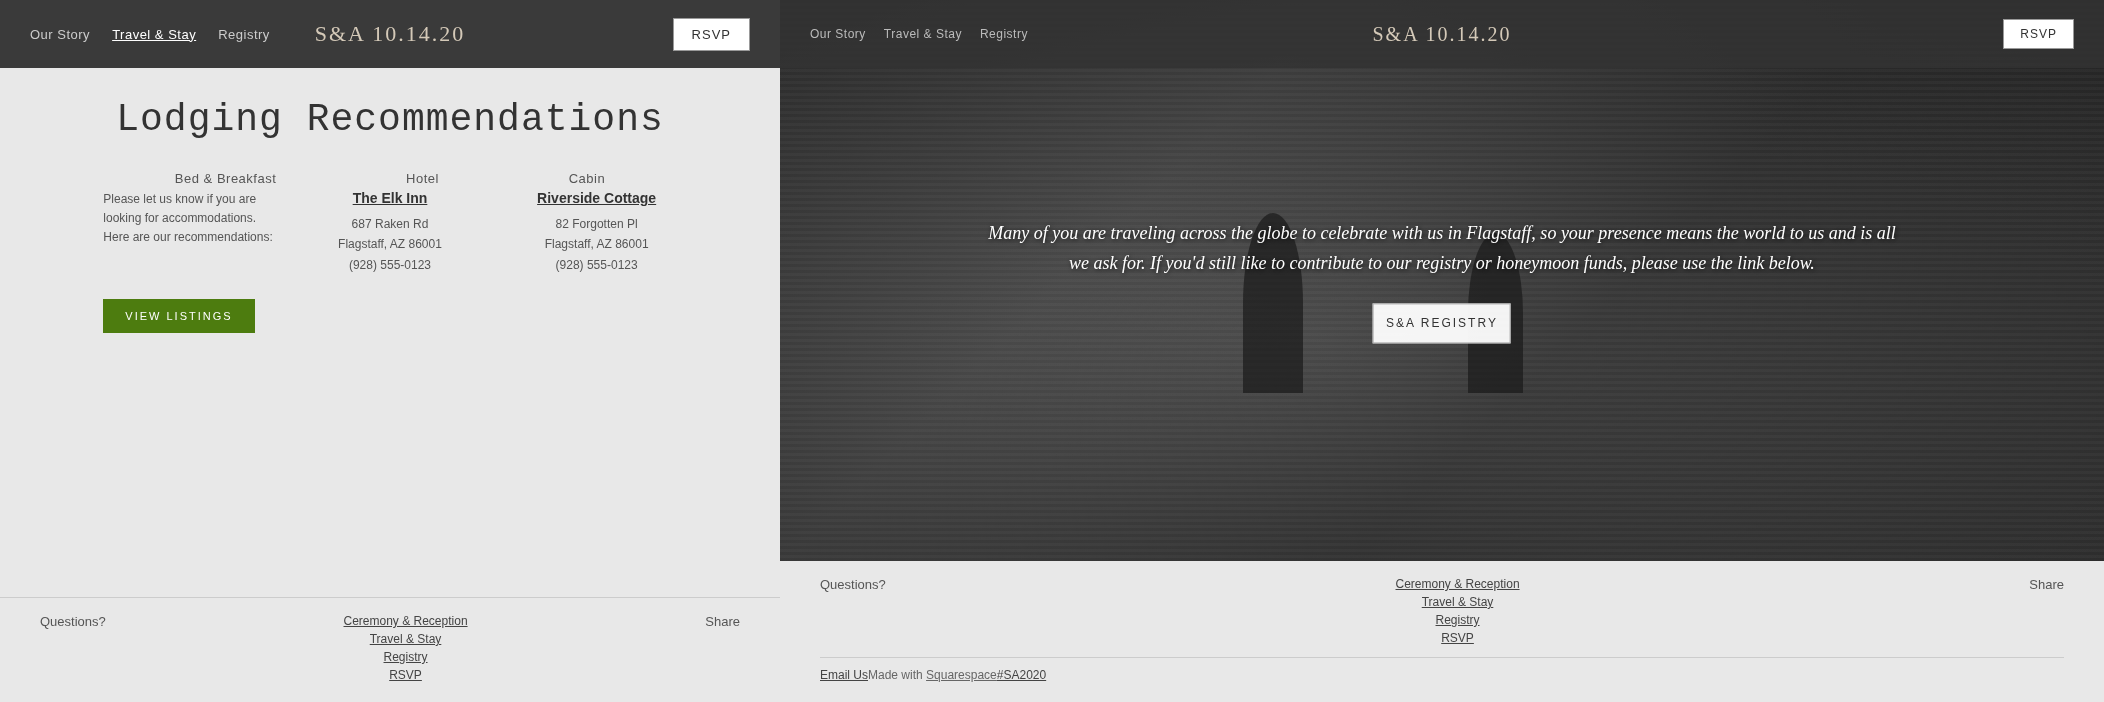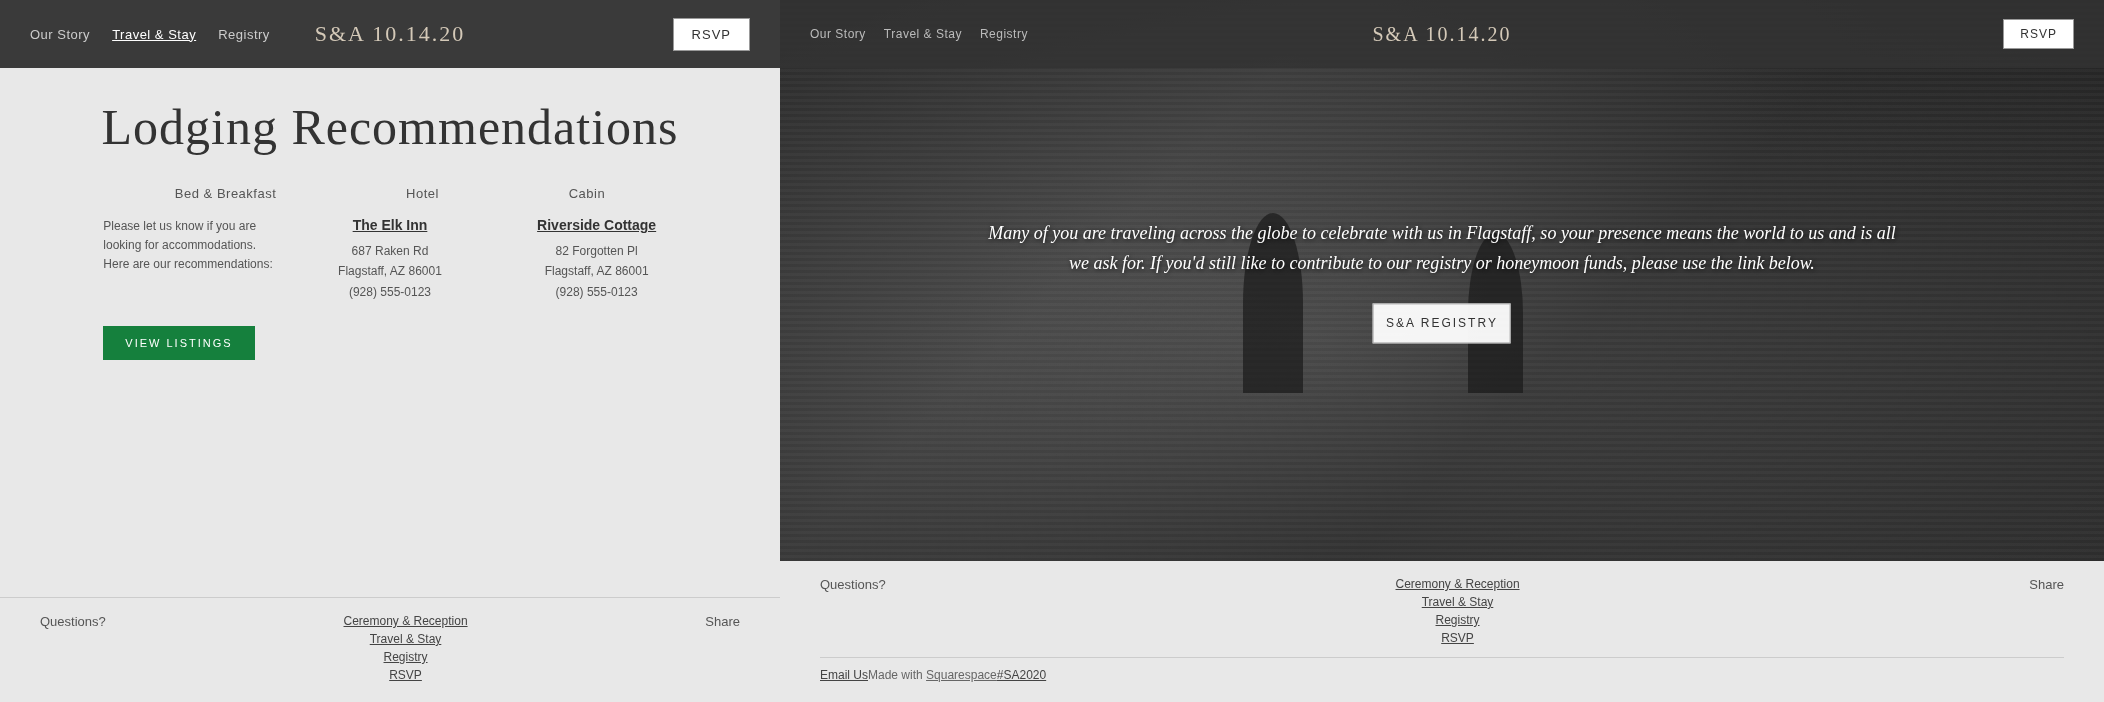--- a/index.html
+++ b/index.html
@@ -70,33 +70,33 @@
 
     
     .main-content {
       flex: 1;
       display: flex;
       flex-direction: column;
       align-items: center;
       padding: 30px 20px 20px;
     }
     .page-heading {
-      font-size: 50px;
-      font-family: Liberation Serif, serif;
+      font-size: 38px;
+      font-family: Liberation Mono, monospace;
       font-weight: 300;
       color: #333;
       margin-bottom: 30px;
       letter-spacing: 1px;
     }
     .categories-row {
       display: flex;
       justify-content: space-around;
       width: 100%;
       max-width: 560px;
-      margin-bottom: 16px;
+      margin-bottom: 4px;
     }
     .category-label {
       font-size: 13px;
       font-family: Arial, sans-serif;
       color: #555;
       letter-spacing: 0.5px;
     }
     .listings-row {
       display: flex;
       justify-content: space-around;
@@ -131,21 +131,21 @@
       text-align: right;
     }
     .listing-addr {
       font-size: 12px;
       font-family: Arial, sans-serif;
       color: #555;
       text-align: center;
       line-height: 1.7;
     }
     .view-btn {
-      background: #15803d;
+      background: #4d7c0f;
       color: #fff;
       border: none;
       padding: 11px 22px;
       font-size: 11px;
       font-family: Arial, sans-serif;
       letter-spacing: 2px;
       cursor: pointer;
       margin-top: 20px;
     }
 

